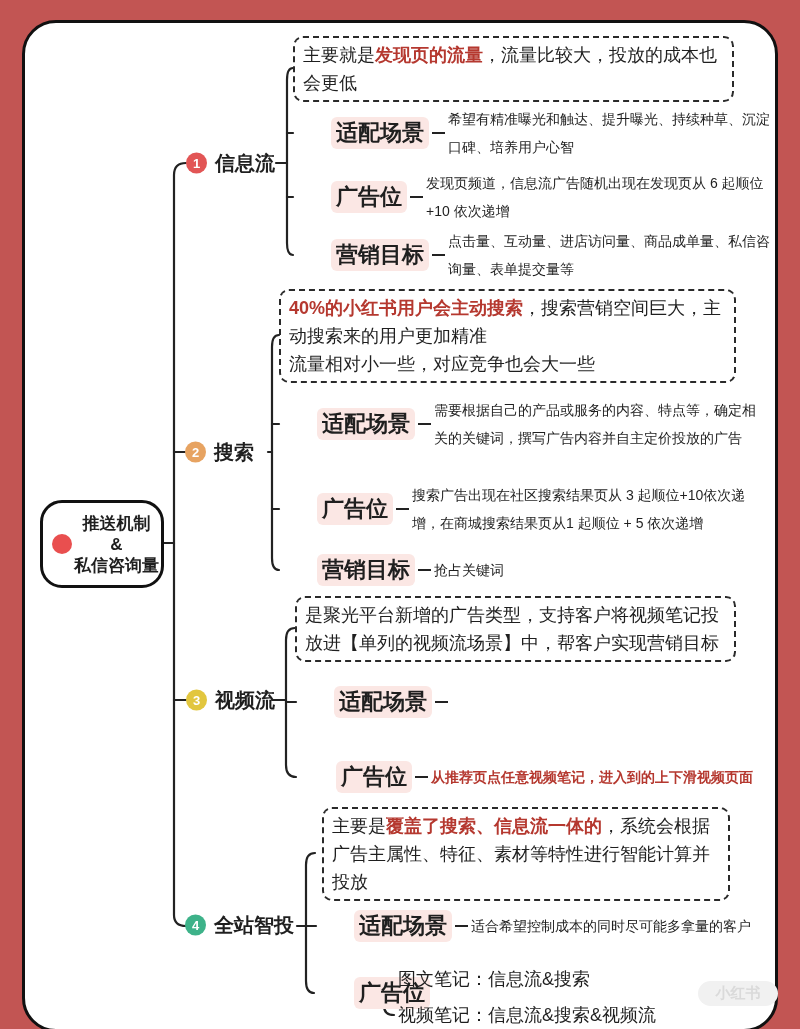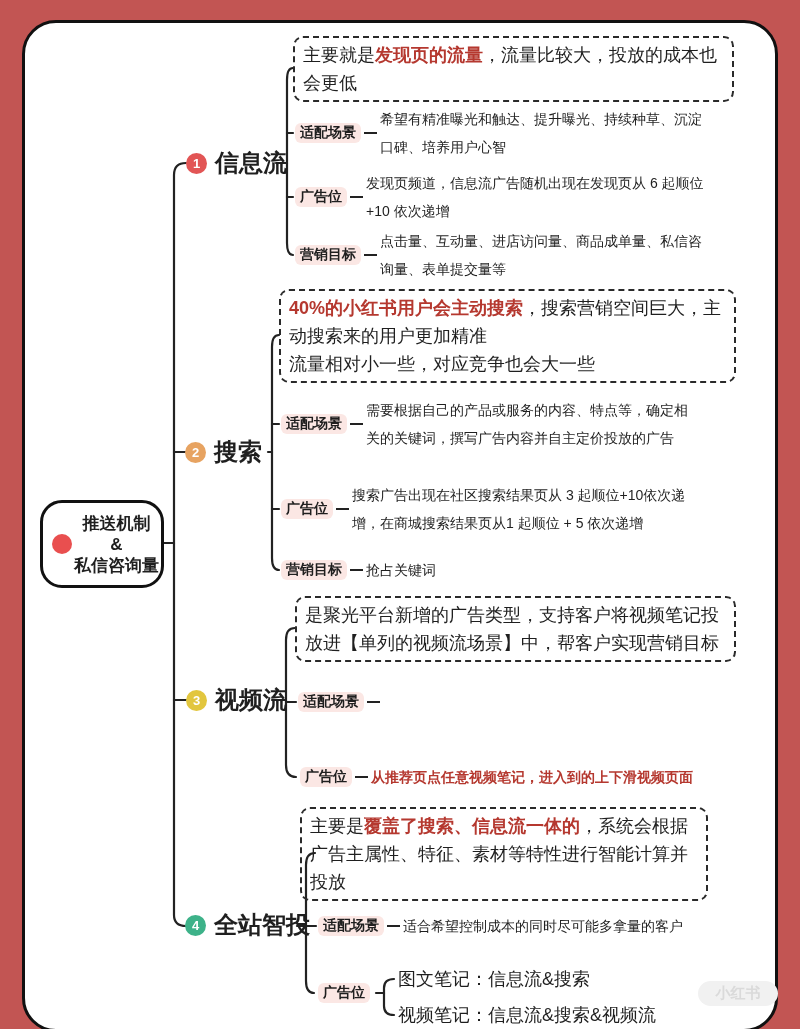--- a/index.html
+++ b/index.html
@@ -16,30 +16,30 @@
   .root-text{flex:1;text-align:center;font-weight:bold;font-size:17px;line-height:21px;}
 
   
   .branch-row{position:absolute;display:flex;align-items:center;gap:8px;transform:translateY(-50%);white-space:nowrap;}
   .badge{width:21px;height:21px;border-radius:50%;color:#fff;font-size:13px;font-weight:bold;
          display:flex;align-items:center;justify-content:center;flex:0 0 auto;}
   .badge-1{background:#e25555;}
   .badge-2{background:#e7a361;}
   .badge-3{background:#e2c63e;}
   .badge-4{background:#3db289;}
-  .branch-label{font-weight:bold;font-size:24px;}
+  .branch-label{font-weight:bold;font-size:20px;}
 
   
   .note{position:absolute;box-sizing:border-box;border:2.5px dashed #2a2a2a;border-radius:10px;
         padding:3px 8px;font-size:18px;line-height:28px;font-weight:500;}
 
   
   .child-row{position:absolute;display:flex;align-items:center;transform:translateY(-50%);}
-  .pill{background:#fbe7e4;border-radius:6px;padding:1px 5px;font-weight:bold;font-size:14px;
-        white-space:nowrap;flex:0 0 auto;}
+  .pill{background:#fbe7e4;border-radius:6px;padding:1px 5px;font-weight:bold;font-size:22px;
+        white-space:nowrap;flex:0 0 auto;margin-left:36px;}
   .hdash{width:13px;height:0;border-top:2.2px solid #222;margin:0 3px;flex:0 0 auto;}
   .child-text{font-size:14px;line-height:28px;font-weight:500;}
   .sub-item{position:absolute;transform:translateY(-50%);font-size:18px;font-weight:500;white-space:nowrap;}
 
   .red-bold{color:#b5382f;font-weight:800;}
 
   .watermark{position:absolute;left:698px;top:981px;width:80px;height:25px;border-radius:13px;
              background:#f1f1f1;color:#dadada;font-size:15px;font-weight:bold;
              display:flex;align-items:center;justify-content:center;}
 </style>
@@ -140,21 +140,21 @@
   <div class="child-row" style="left:300px;top:777px">
     <span class="pill">广告位</span>
     <span class="hdash"></span>
     <div class="child-text" style="width:332px"><span class="red-bold">从推荐页点任意视频笔记，进入到的上下滑视频页面</span></div>
   </div>
 
   <div class="branch-row" style="left:185px;top:925px">
     <span class="badge badge-4">4</span>
     <span class="branch-label">全站智投</span>
   </div>
-  <div class="note" style="left:300px;top:807px;width:408px"><span>主要是</span><span class="red-bold">覆盖了搜索、信息流一体的</span><span>，系统会根据广告主属性、特征、素材等特性进行智能计算并投放</span></div>
+  <div class="note" style="left:322px;top:807px;width:408px"><span>主要是</span><span class="red-bold">覆盖了搜索、信息流一体的</span><span>，系统会根据广告主属性、特征、素材等特性进行智能计算并投放</span></div>
   <div class="child-row" style="left:318px;top:926px">
     <span class="pill">适配场景</span>
     <span class="hdash"></span>
     <div class="child-text" style="width:300px"><span>适合希望控制成本的同时尽可能多拿量的客户</span></div>
   </div>
   <div class="child-row" style="left:318px;top:993px">
     <span class="pill">广告位</span>
   </div>
   <div class="sub-item" style="left:398px;top:979px"><span>图文笔记：信息流&amp;搜索</span></div>
   <div class="sub-item" style="left:398px;top:1015px"><span>视频笔记：信息流&amp;搜索&amp;视频流</span></div>

